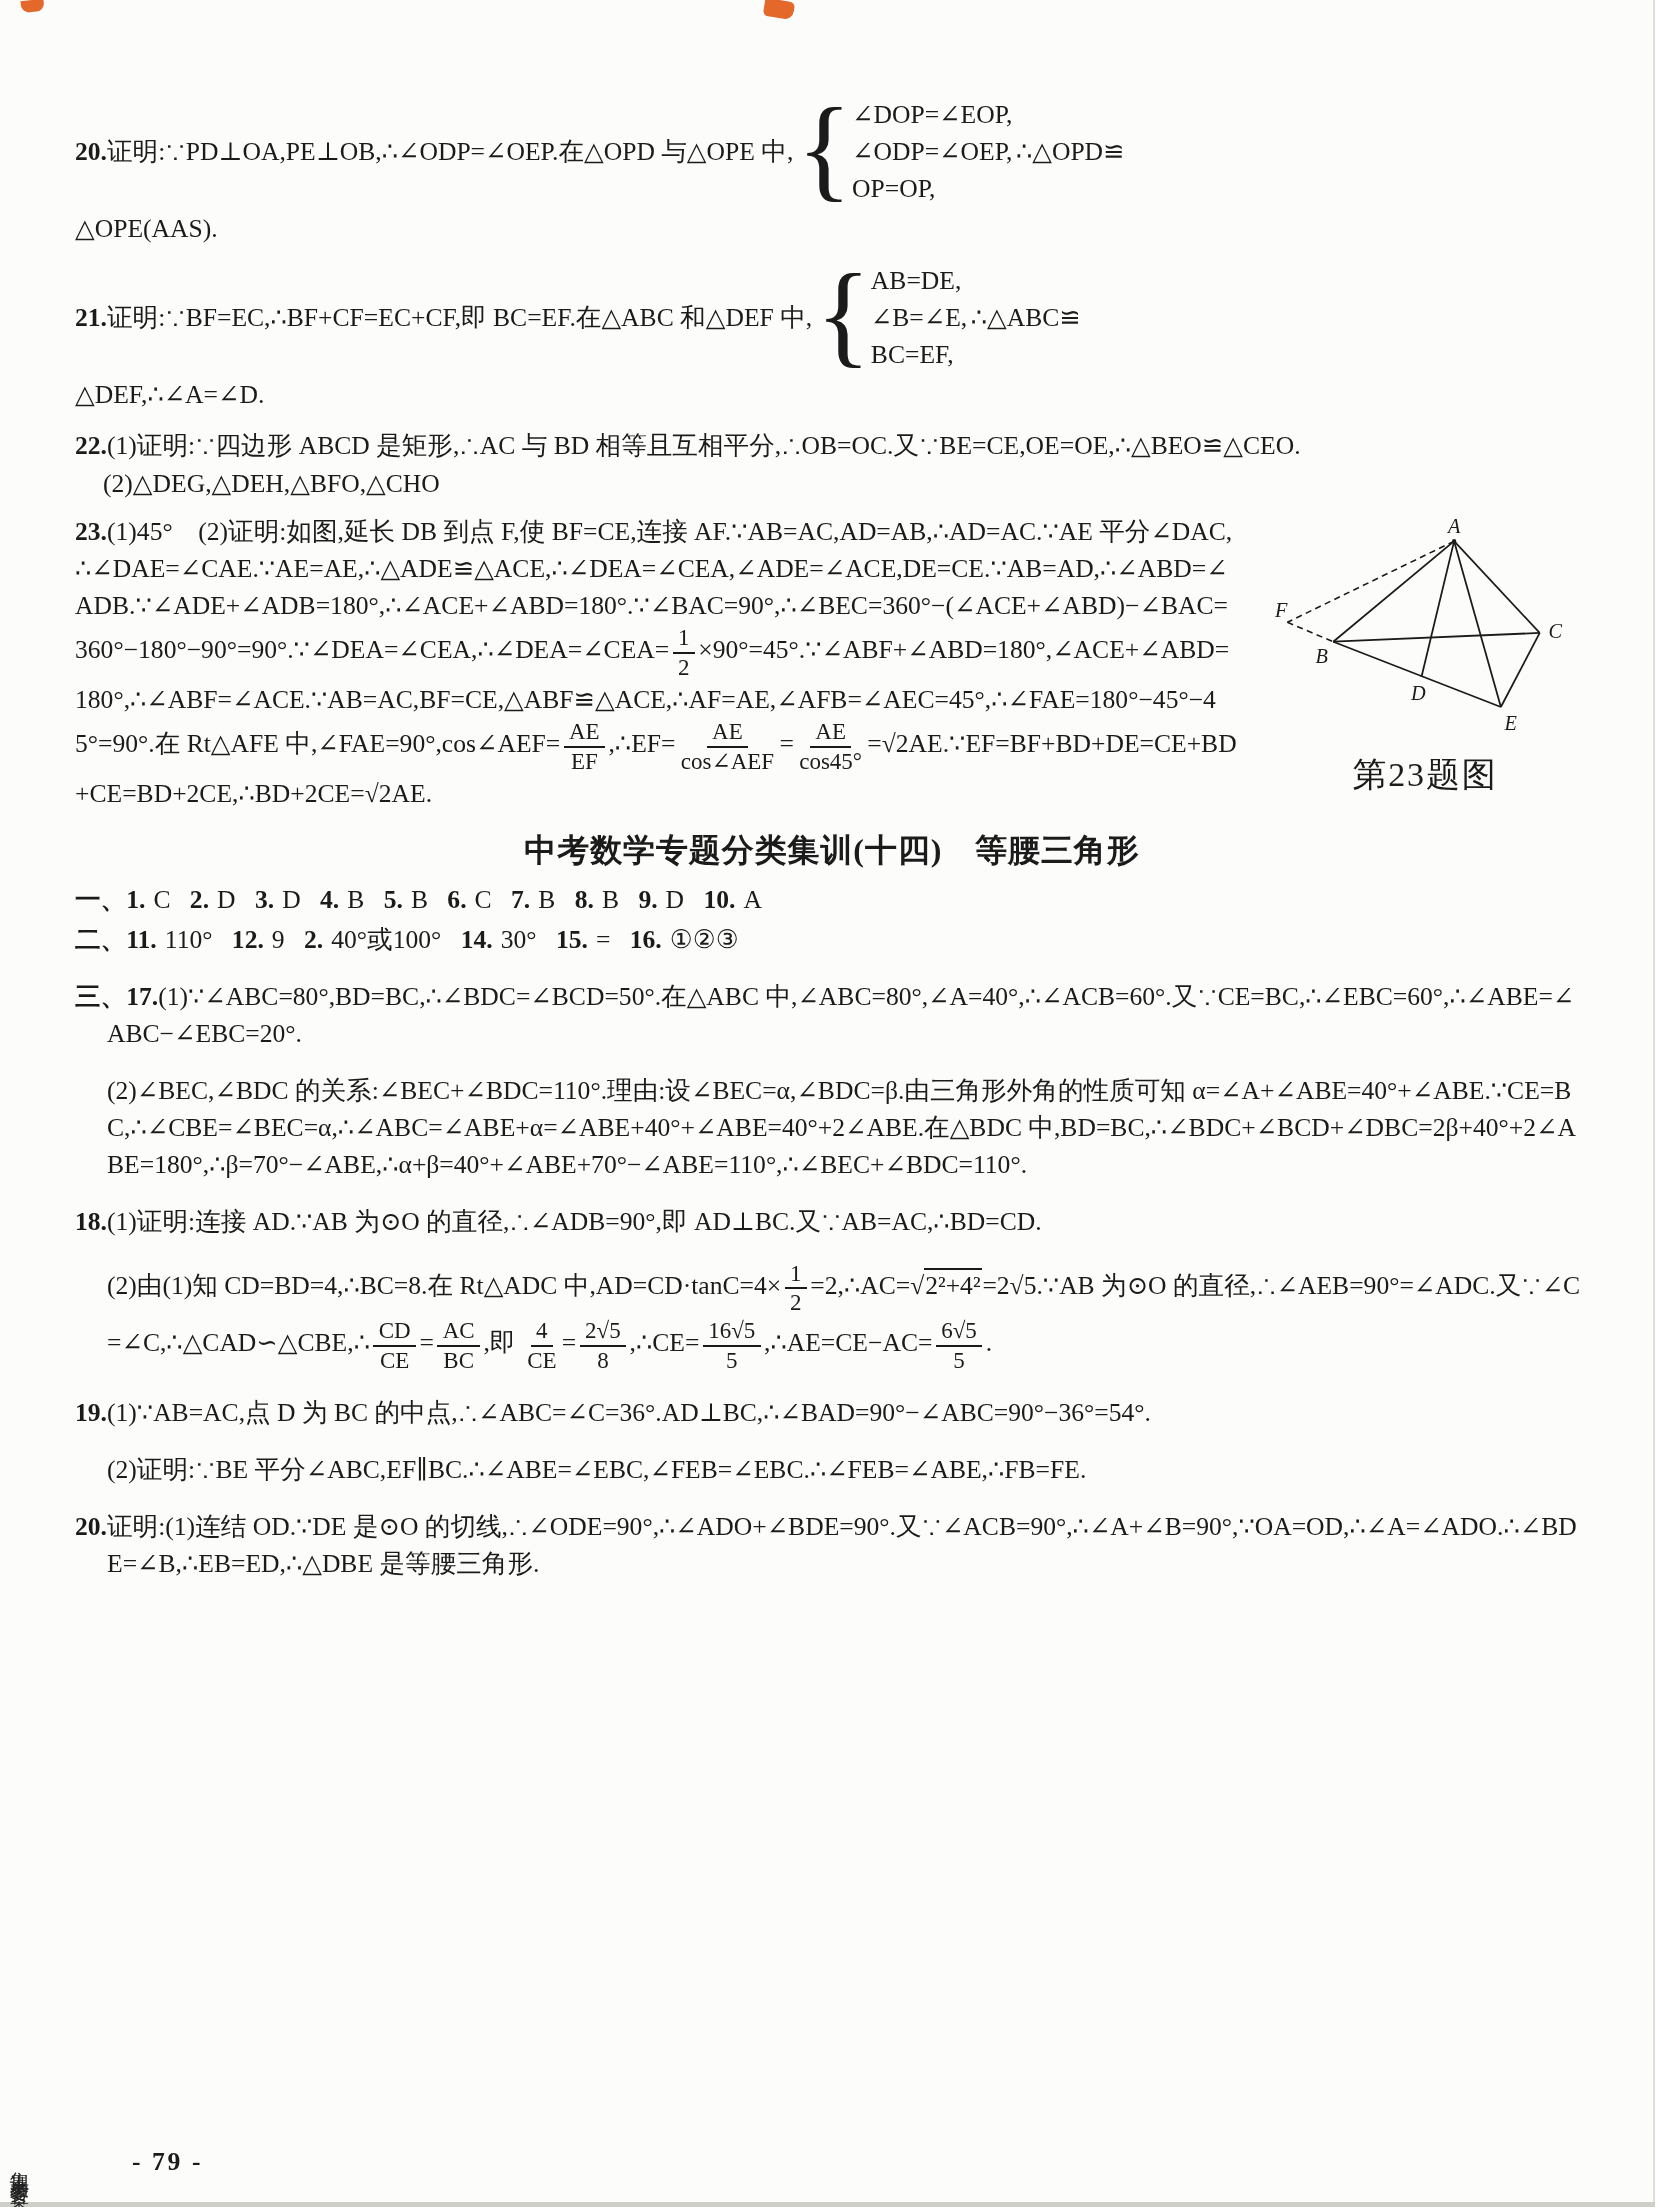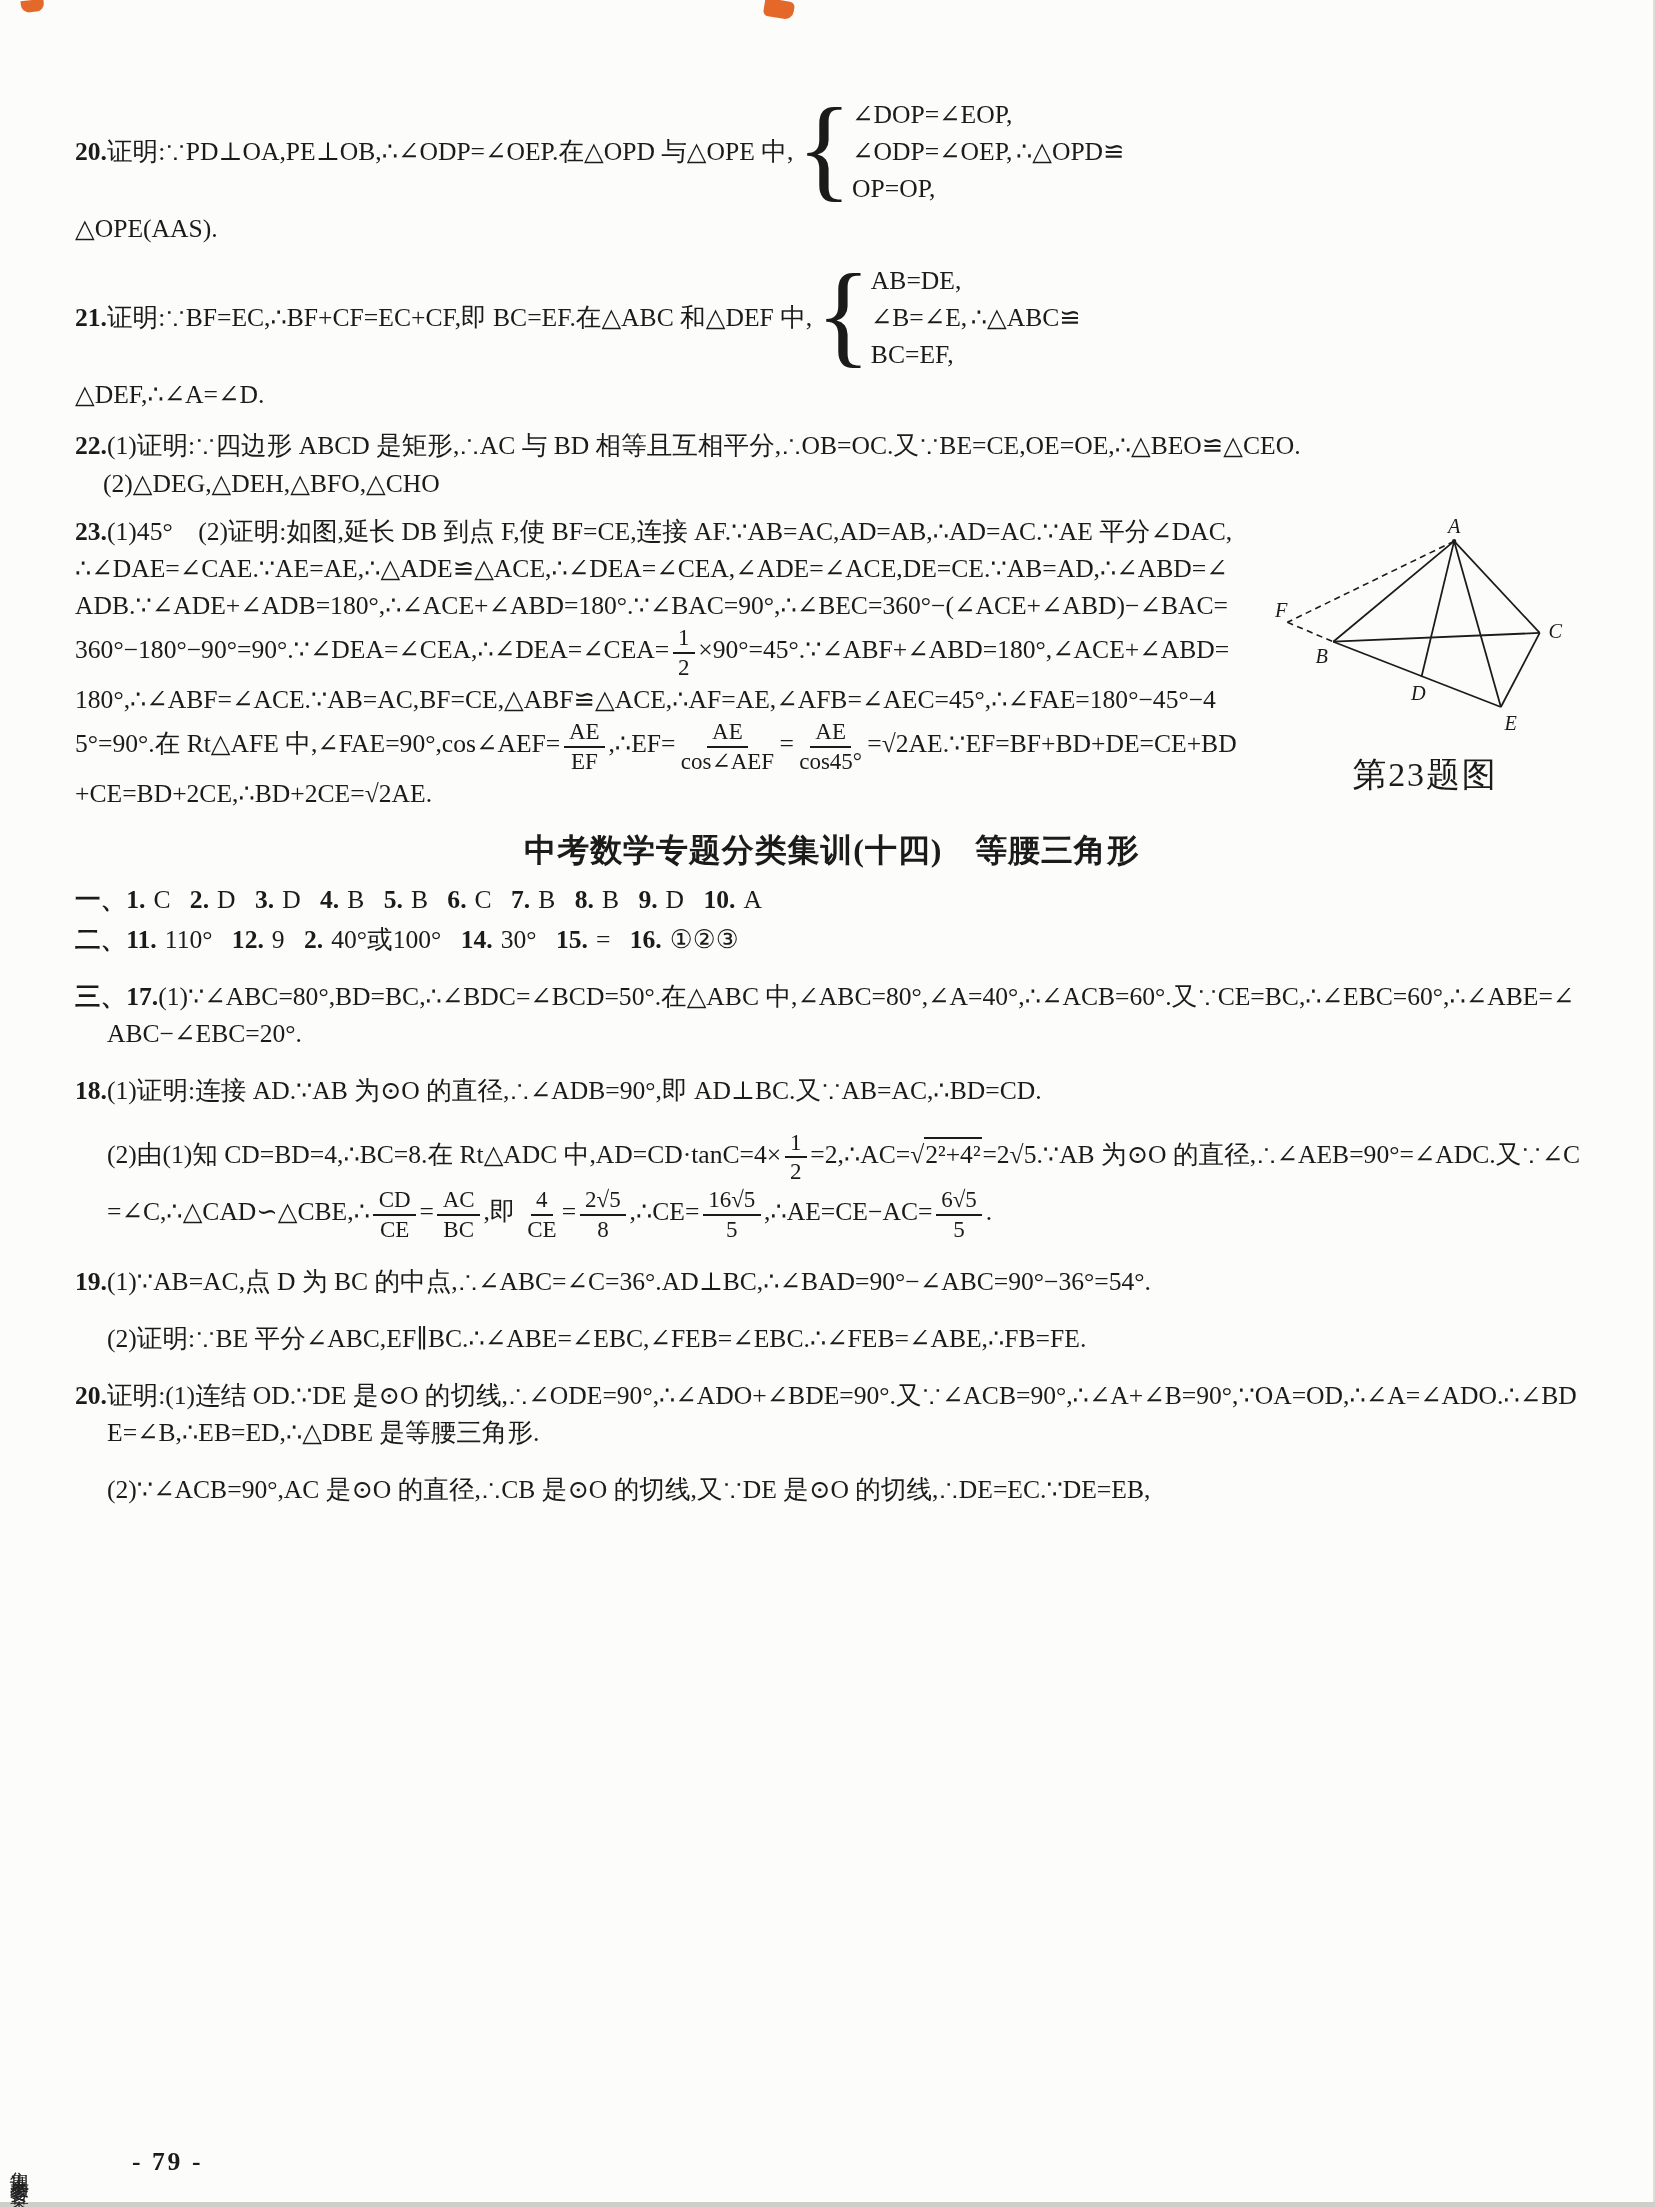--- a/index.html
+++ b/index.html
@@ -163,20 +163,21 @@
       <span class="pair"><span class="n">12.</span><span>9</span></span>
       <span class="pair"><span class="n">2.</span><span>40°或100°</span></span>
       <span class="pair"><span class="n">14.</span><span>30°</span></span>
       <span class="pair"><span class="n">15.</span><span>=</span></span>
       <span class="pair"><span class="n">16.</span><span>①②③</span></span>
     </div>
 
     <div class="prob">
       <span class="b">三、</span><span class="b">17.</span><span>(1)∵∠ABC=80°,BD=BC,∴∠BDC=∠BCD=50°.在△ABC 中,∠ABC=80°,∠A=40°,∴∠ACB=60°.又∵CE=BC,∴∠EBC=60°,∴∠ABE=∠ABC−∠EBC=20°.</span>
     </div>
+    <div class="sub">(2)∠BEC,∠BDC 的关系:∠BEC+∠BDC=110°.理由:设∠BEC=α,∠BDC=β.由三角形外角的性质可知 α=∠A+∠ABE=40°+∠ABE.∵CE=BC,∴∠CBE=∠BEC=α,∴∠ABC=∠ABE+α=∠ABE+40°+∠ABE=40°+2∠ABE.在△BDC 中,BD=BC,∴∠BDC+∠BCD+∠DBC=2β+40°+2∠ABE=180°,∴β=70°−∠ABE,∴α+β=40°+∠ABE+70°−∠ABE=110°,∴∠BEC+∠BDC=110°.</div>
 
     <div class="prob">
       <span class="b">18.</span><span>(1)证明:连接 AD.∵AB 为⊙O 的直径,∴∠ADB=90°,即 AD⊥BC.又∵AB=AC,∴BD=CD.</span>
     </div>
     <div class="sub">
       <span>(2)由(1)知 CD=BD=4,∴BC=8.在 Rt△ADC 中,AD=CD·tanC=4×</span><span class="frac">
           <span class="fn">1</span>
           <span class="fd">2</span>
         </span><span>=2,∴AC=</span><span class="sqrt"><span class="rad">√</span><span class="radicand">2²+4²</span></span><span>=2√5.∵AB 为⊙O 的直径,∴∠AEB=90°=∠ADC.又∵∠C=∠C,∴△CAD∽△CBE,∴</span><span class="frac">
           <span class="fn">CD</span>
@@ -200,21 +201,20 @@
     </div>
 
     <div class="prob">
       <span class="b">19.</span><span>(1)∵AB=AC,点 D 为 BC 的中点,∴∠ABC=∠C=36°.AD⊥BC,∴∠BAD=90°−∠ABC=90°−36°=54°.</span>
     </div>
     <div class="sub">(2)证明:∵BE 平分∠ABC,EF∥BC.∴∠ABE=∠EBC,∠FEB=∠EBC.∴∠FEB=∠ABE,∴FB=FE.</div>
 
     <div class="prob">
       <span class="b">20.</span><span>证明:(1)连结 OD.∵DE 是⊙O 的切线,∴∠ODE=90°,∴∠ADO+∠BDE=90°.又∵∠ACB=90°,∴∠A+∠B=90°,∵OA=OD,∴∠A=∠ADO.∴∠BDE=∠B,∴EB=ED,∴△DBE 是等腰三角形.</span>
     </div>
-    <div class="sub">(2)∵∠ACB=90°,AC 是⊙O 的直径,∴CB 是⊙O 的切线,又∵DE 是⊙O 的切线,∴DE=EC.∵DE=EB,</div>
 
   </div>
 
   <div class="side-label">集训参考答案</div>
   <div class="page-no">- 79 -</div>
 
 </div>
 
 
 </body></html>

